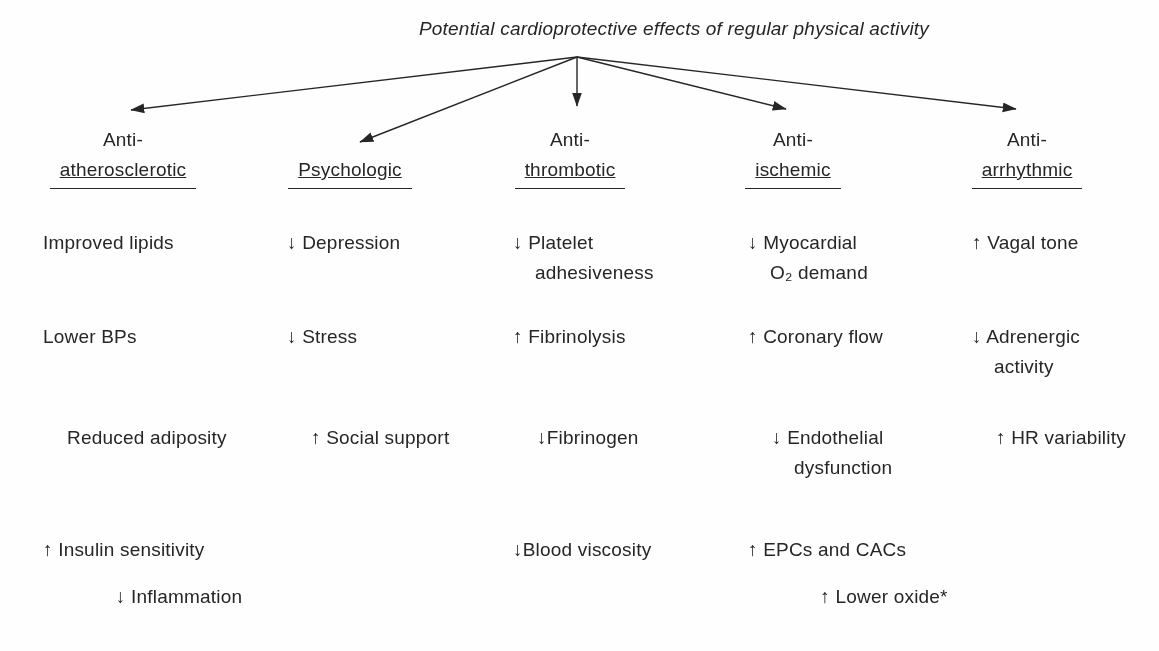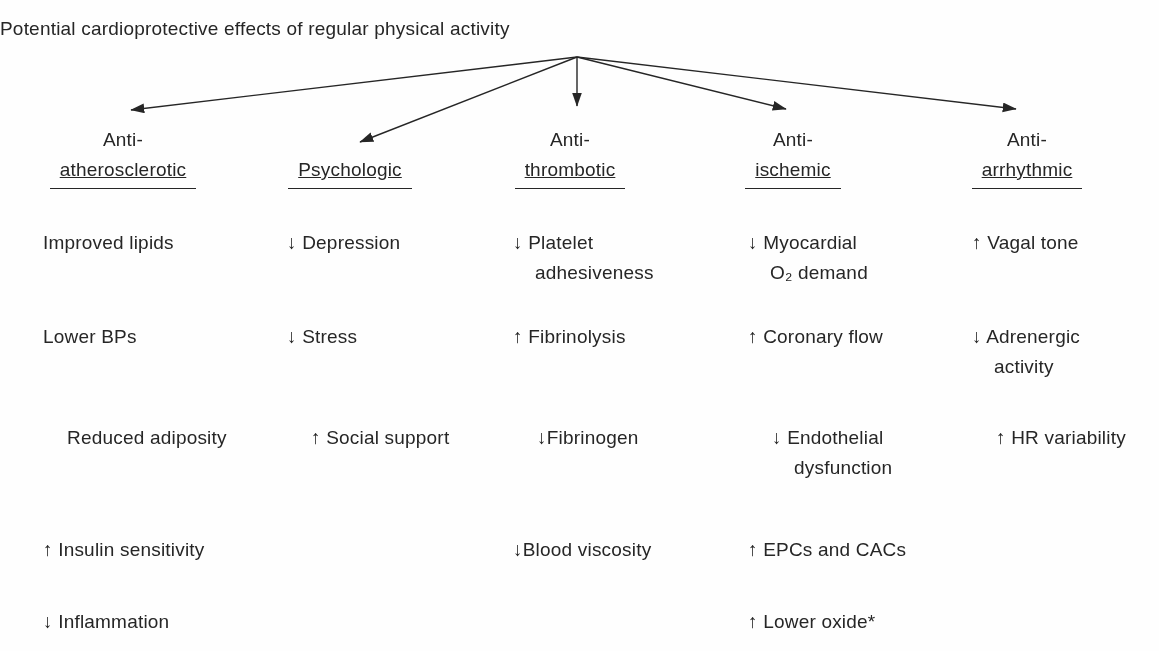--- a/index.html
+++ b/index.html
@@ -6,23 +6,24 @@
   .diagram{
     position:relative;
     width:1159px;height:651px;
     background:#fefefe;
     font-family:"Liberation Sans","DejaVu Sans",sans-serif;
     color:#262626;
     overflow:hidden;
   }
   .title{
     position:absolute;top:17px;left:0;width:929px;
-    text-align:left;
+    text-align:right;
     font-size:19px;line-height:24px;
     letter-spacing:0.2px;
+    font-style:italic;
   }
   .fan{
     position:absolute;top:0;left:0;
   }
   .fan line{stroke:#262626;stroke-width:1.4;}
   .hdr{
     position:absolute;top:122px;height:67px;width:200px;
     display:flex;flex-direction:column;justify-content:flex-end;align-items:center;
     font-size:19px;line-height:30px;
     letter-spacing:0.2px;
@@ -48,21 +49,21 @@
   }
   .c1{left:43px;}
   .c2{left:287px;}
   .c3{left:513px;}
   .c4{left:748px;}
   .c5{left:972px;}
   .r1{top:228px;}
   .r2{top:322px;}
   .r3{top:423px;margin-left:24px;}
   .r4{top:535px;}
-  .r5{top:607px;}
+  .r5{top:582px;text-align:center;}
 </style>
 </head>
 <body>
 
 <div class="diagram">
 
   <div class="title">Potential cardioprotective effects of regular physical activity</div>
 
   <svg class="fan" width="1159" height="170" viewBox="0 0 1159 170">
     <defs>

